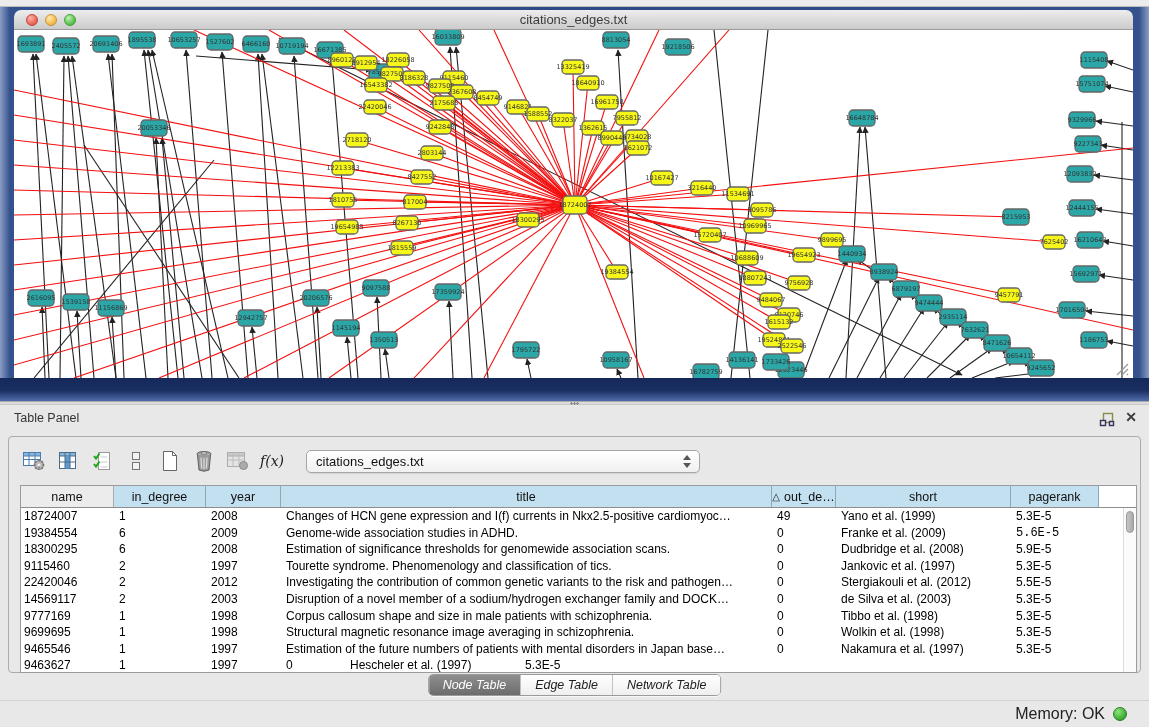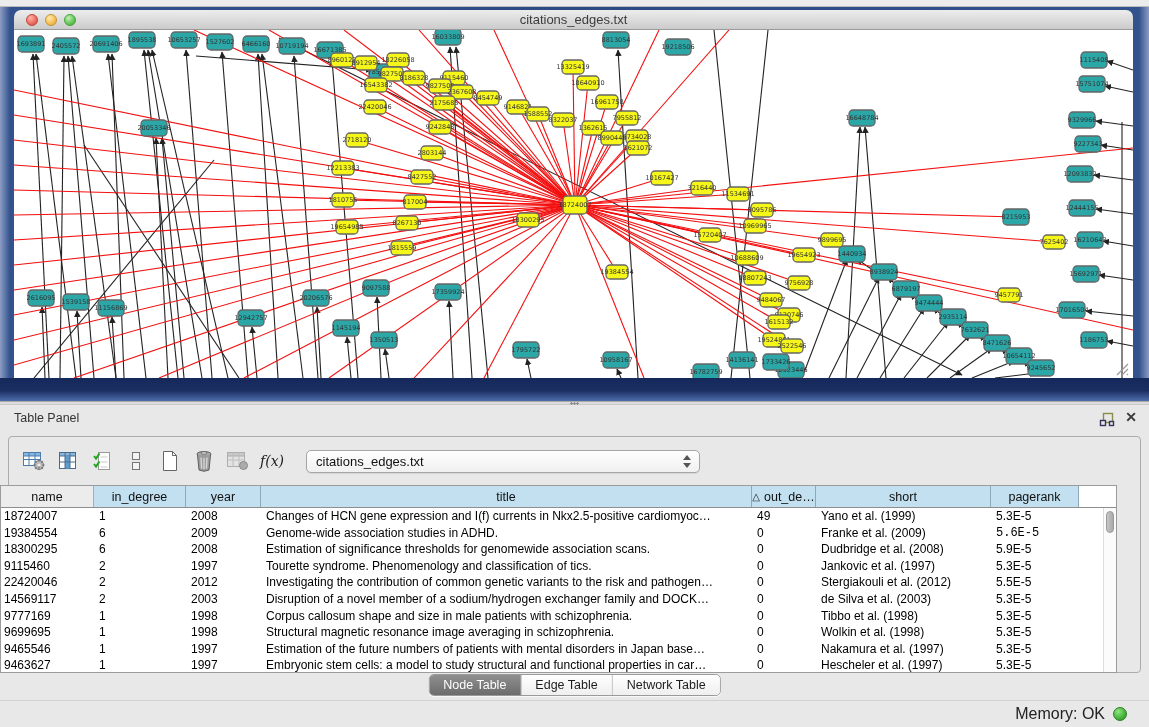--- a/index.html
+++ b/index.html
@@ -45,38 +45,38 @@
   .tbtn { width:24px; height:24px; display:flex; align-items:center; justify-content:center; margin-right:10px; }
   .fx { font-family:"DejaVu Serif", serif; font-style:italic; font-size:14px; color:#1d1d1d; }
   #net-combo { position:relative; margin-left:12px; width:394px; height:23px; border:1px solid #a6a6a6; border-radius:5px;
              background:linear-gradient(180deg,#ffffff,#f0f0f0); box-shadow:0 1px 1px rgba(0,0,0,.08);
              display:flex; align-items:center; padding-left:9px; font-size:13px; color:#111; }
   .updown { position:absolute; right:8px; top:4px; width:8px; height:15px; }
   .updown .u { width:0; height:0; border-left:4px solid transparent; border-right:4px solid transparent; border-bottom:5px solid #555; margin-bottom:3px; }
   .updown .d { width:0; height:0; border-left:4px solid transparent; border-right:4px solid transparent; border-top:5px solid #555; }
 
   
-  #table { position:absolute; left:0; top:485px; width:1117px; height:188px;
+  #table { position:absolute; left:20px; top:485px; width:1117px; height:188px;
            border:1px solid #9b9b9b; background:#fff; overflow:hidden; }
   #thead { display:flex; height:22px; border-bottom:1px solid #8e8e8e; background:#fff; }
   .th { flex:none; display:flex; align-items:center; justify-content:center; font-size:12.5px; color:#111;
         background:#c2e0f0; border-right:1px solid #8fa8b8; }
   .th.gray { background:#ececec; border-right:1px solid #ababab; }
   .th .sort { font-size:10px; margin-right:4px; color:#222; }
   #tbody { position:relative; }
   .tr { display:flex; height:16.6px; line-height:16.6px; font-size:12px; color:#000; }
   .td { flex:none; padding-left:5px; white-space:nowrap; overflow:hidden; }
   .td:first-child { padding-left:3px; }
   #vscroll { position:absolute; right:0; top:22px; bottom:0; width:13px; background:#fbfbfb; border-left:1px solid #dcdcdc; }
   #vthumb { position:absolute; left:2px; top:3px; width:8px; height:22px; border-radius:4px;
             background:linear-gradient(90deg,#c6c6c6,#a9a9a9); border:1px solid #9a9a9a; }
 
   
   #tabbar { position:absolute; top:674px; left:50%; transform:translateX(-50%); display:flex;
-            border:1px solid #9a9a9a; border-radius:5px; overflow:hidden; background:#fff; box-shadow:0 1px 0 rgba(255,255,255,.7); }
+            border:1px solid #9a9a9a; border-radius:5px; overflow:hidden; background:#fff; box-shadow:0 1px 0 rgba(255,255,255,.7);font-style:italic; }
   .tab { padding:2px 14px; font-size:12.5px; line-height:16px; color:#1d1d1d;
          background:linear-gradient(180deg,#ffffff,#efefef); border-right:1px solid #b9b9b9; }
   .tab:last-child { border-right:none; }
   .tab.active { background:linear-gradient(180deg,#8f8f8f,#6c6c6c); color:#fff; }
 
   
   #statusbar { position:absolute; left:0; right:0; bottom:0; height:27px; border-top:1px solid #d2d2d2;
             display:flex; justify-content:flex-end; align-items:center; padding-right:22px; gap:8px; }
   #mem-label { font-size:16px; color:#222; }
   #mem-dot { width:14px; height:14px; border-radius:50%; border:1px solid #2c7d26;
@@ -874,21 +874,20 @@
           <div class="td" style="width: 75px;">1997</div>
           <div class="td" style="width: 491px;">Estimation of the future numbers of patients with mental disorders in Japan base…</div>
           <div class="td" style="width: 64px;">0</div>
           <div class="td" style="width: 175px;">Nakamura et al. (1997)</div>
           <div class="td" style="width: 88px;">5.3E-5</div>
         </div>
         <div class="tr">
           <div class="td" style="width: 93px;">9463627</div>
           <div class="td" style="width: 92px;">1</div>
           <div class="td" style="width: 75px;">1997</div>
-          <div class="td" style="width: 491px;">Embryonic stem cells: a model to study structural and functional properties in car…</div>
           <div class="td" style="width: 64px;">0</div>
           <div class="td" style="width: 175px;">Hescheler et al. (1997)</div>
           <div class="td" style="width: 88px;">5.3E-5</div>
         </div>
       </div>
     <div id="vscroll">
       <div id="vthumb"></div>
     </div>
   </div>
 

